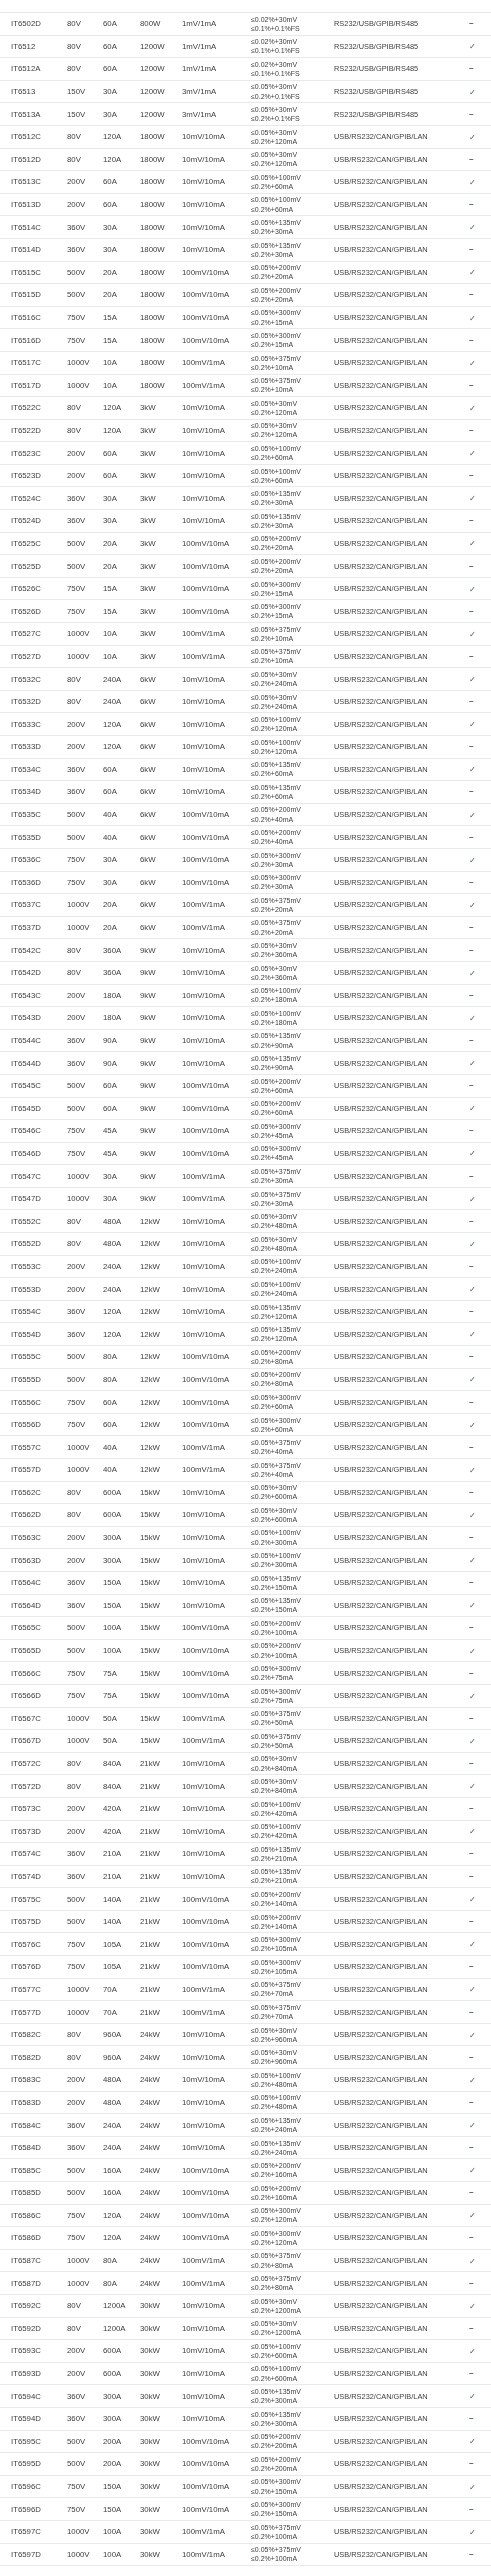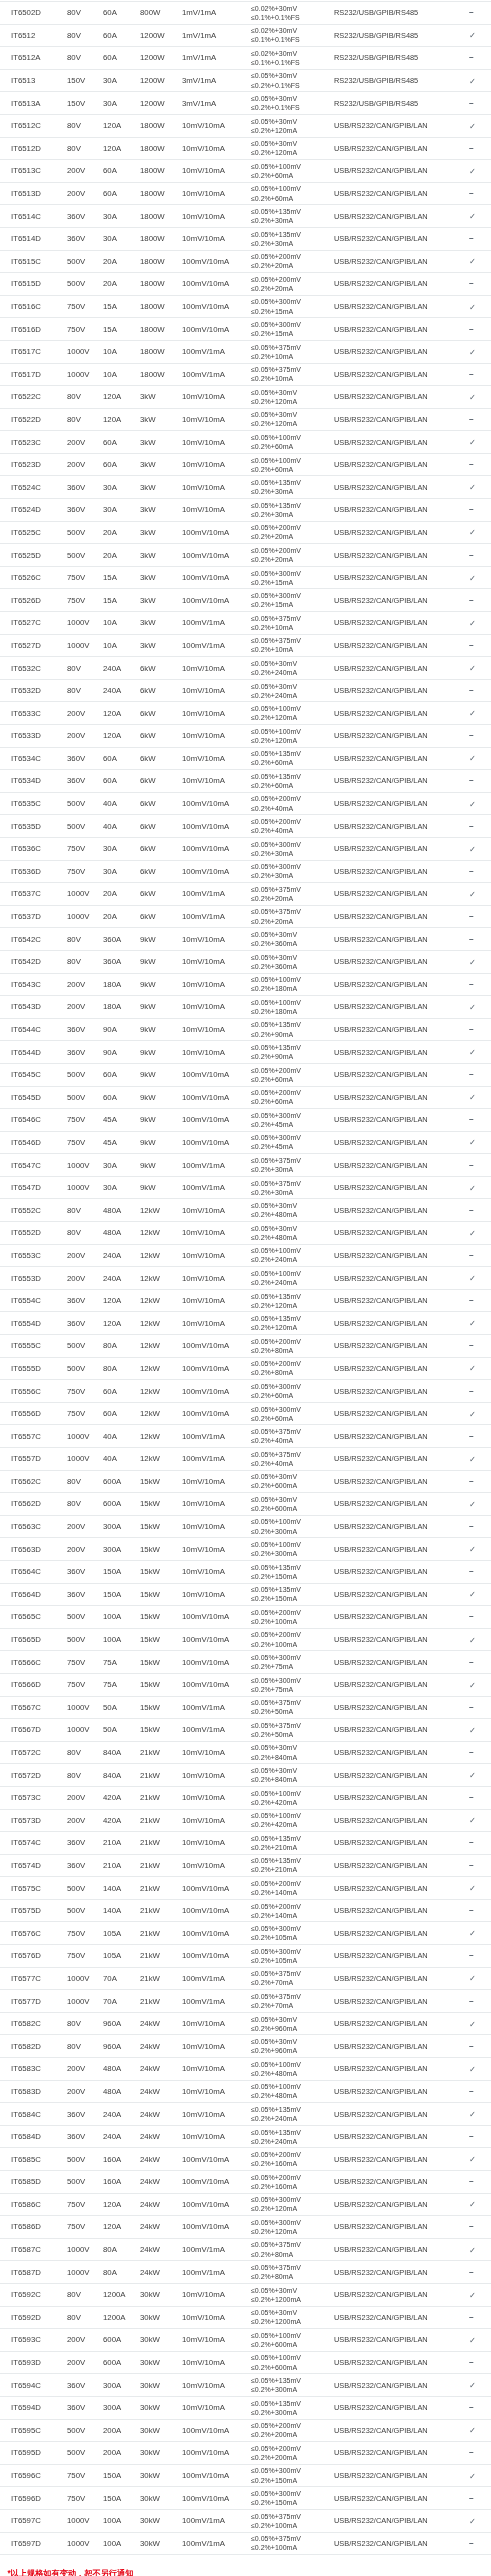--- a/index.html
+++ b/index.html
@@ -1,21 +1,21 @@
 <!DOCTYPE html>
 <html style="font-size:12px"><head>
 <meta charset="utf-8">
 <style>
   html,body{margin:0;padding:0;}
   body{
     width:492px;min-height:2576px;background:#ffffff;
     font-family:"Liberation Sans",sans-serif;color:#404040;
     position:relative;
   }
-  .spec-table{margin-top:1px;border-top:0.7px solid #e7eaec;}
+  .spec-table{margin-top:12px;border-top:0.7px solid #e7eaec;}
   .row{
     display:flex;align-items:center;height:21.6px;
     border-bottom:0.7px solid #e7eaec;font-size:7.8px;
   }
   .cell{white-space:nowrap;overflow:hidden;}
   .c-model{width:56px;padding-left:11px;}
   .c-volt{width:36px;}
   .c-curr{width:37px;}
   .c-pow{width:42px;}
   .c-res{width:69px;}

